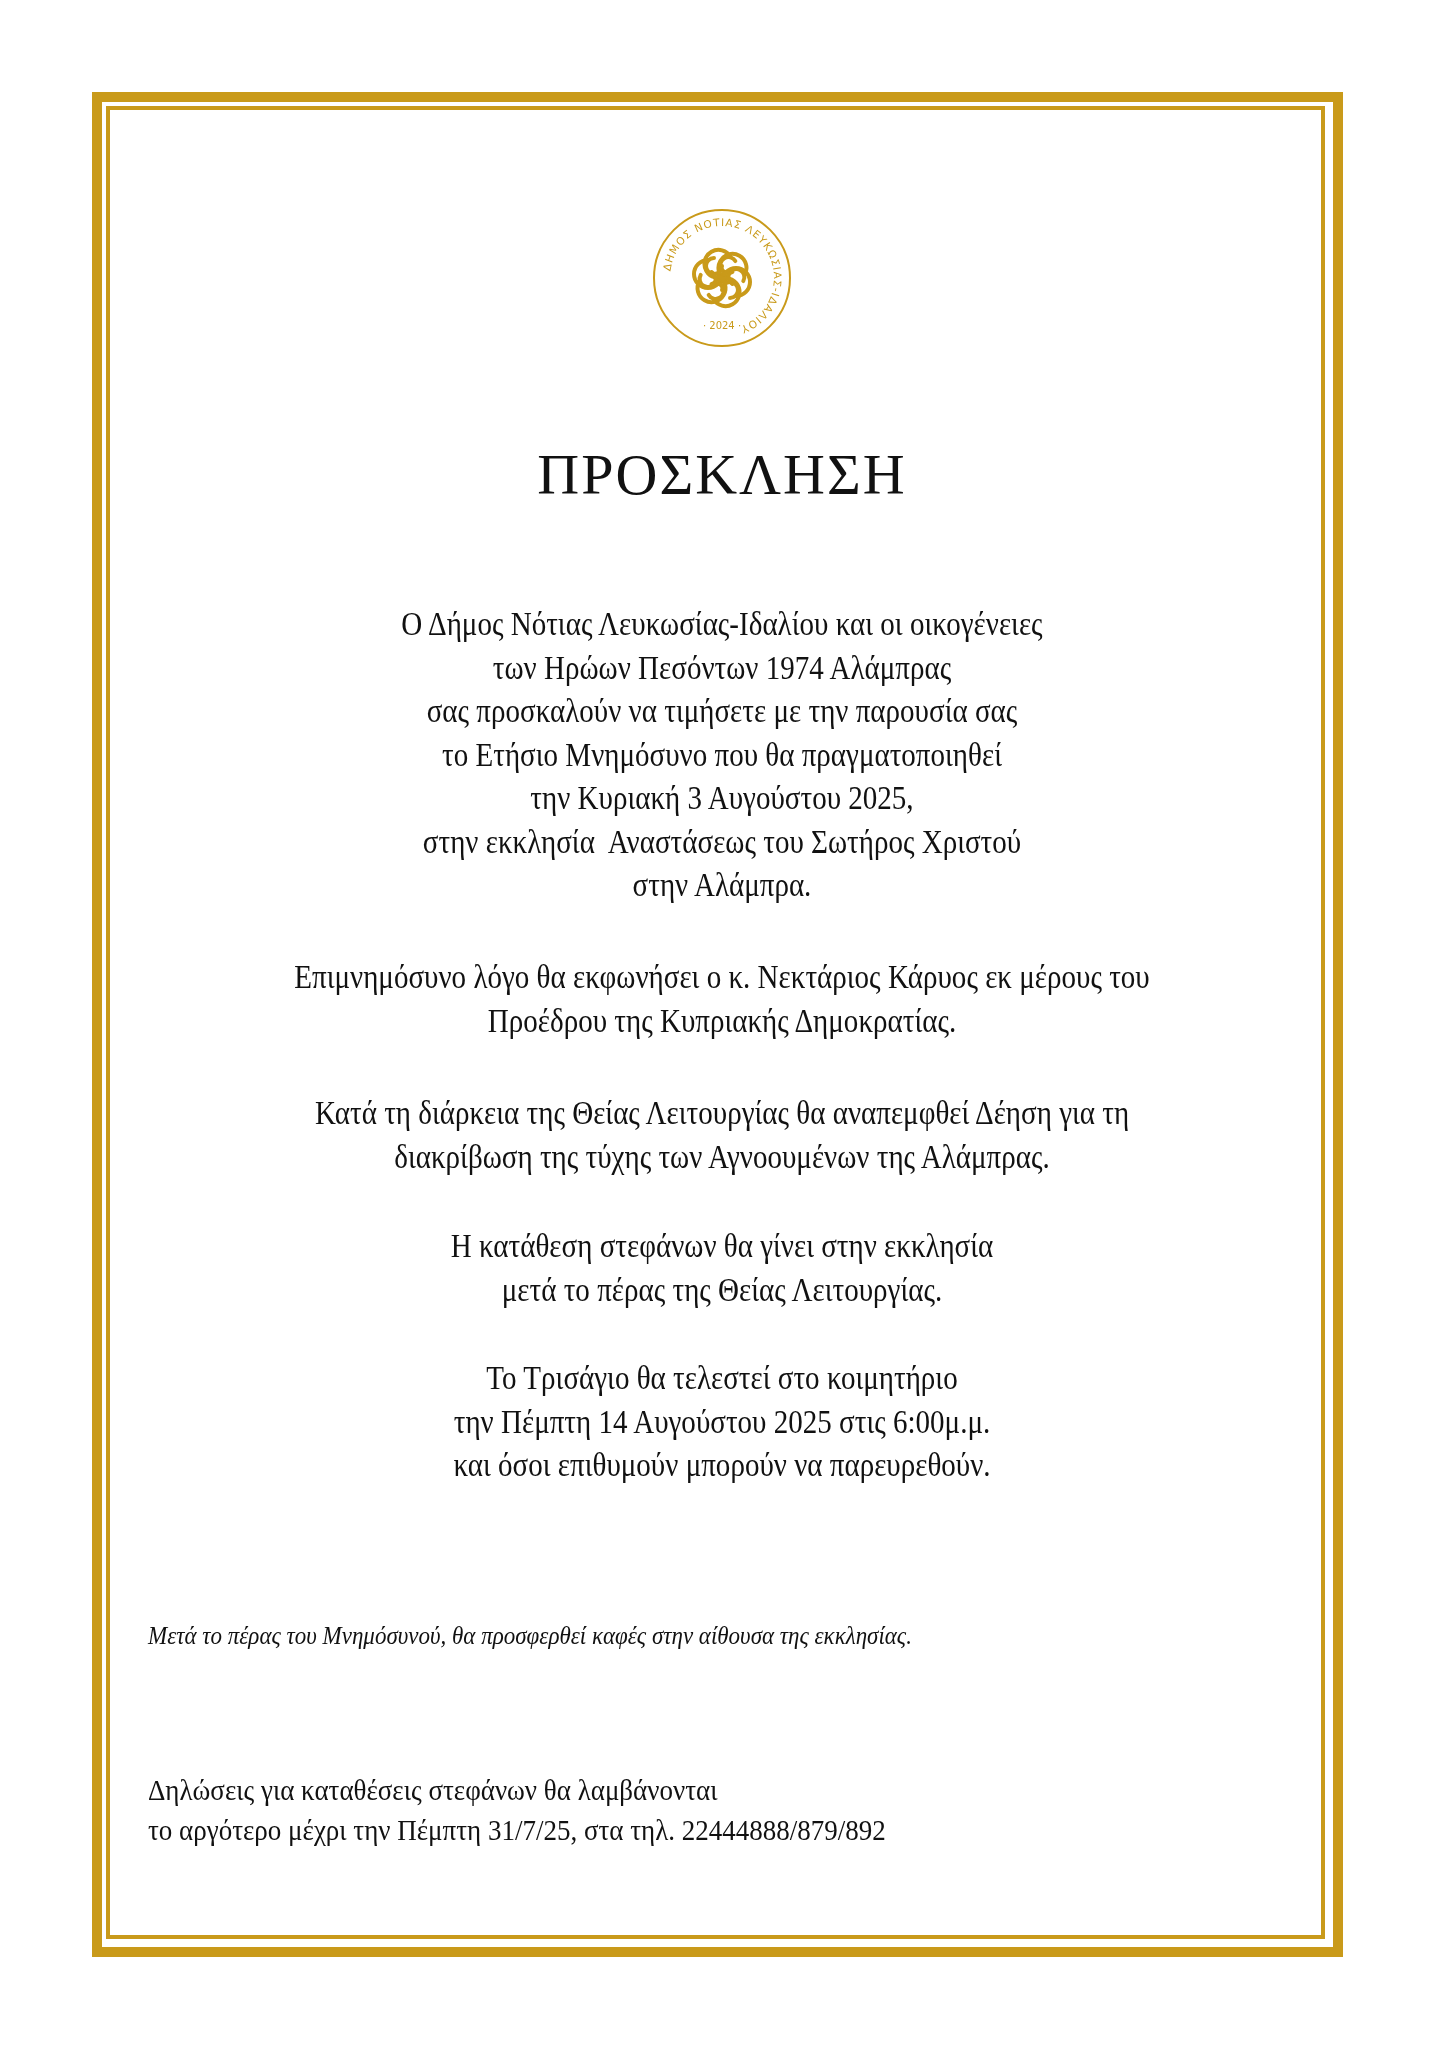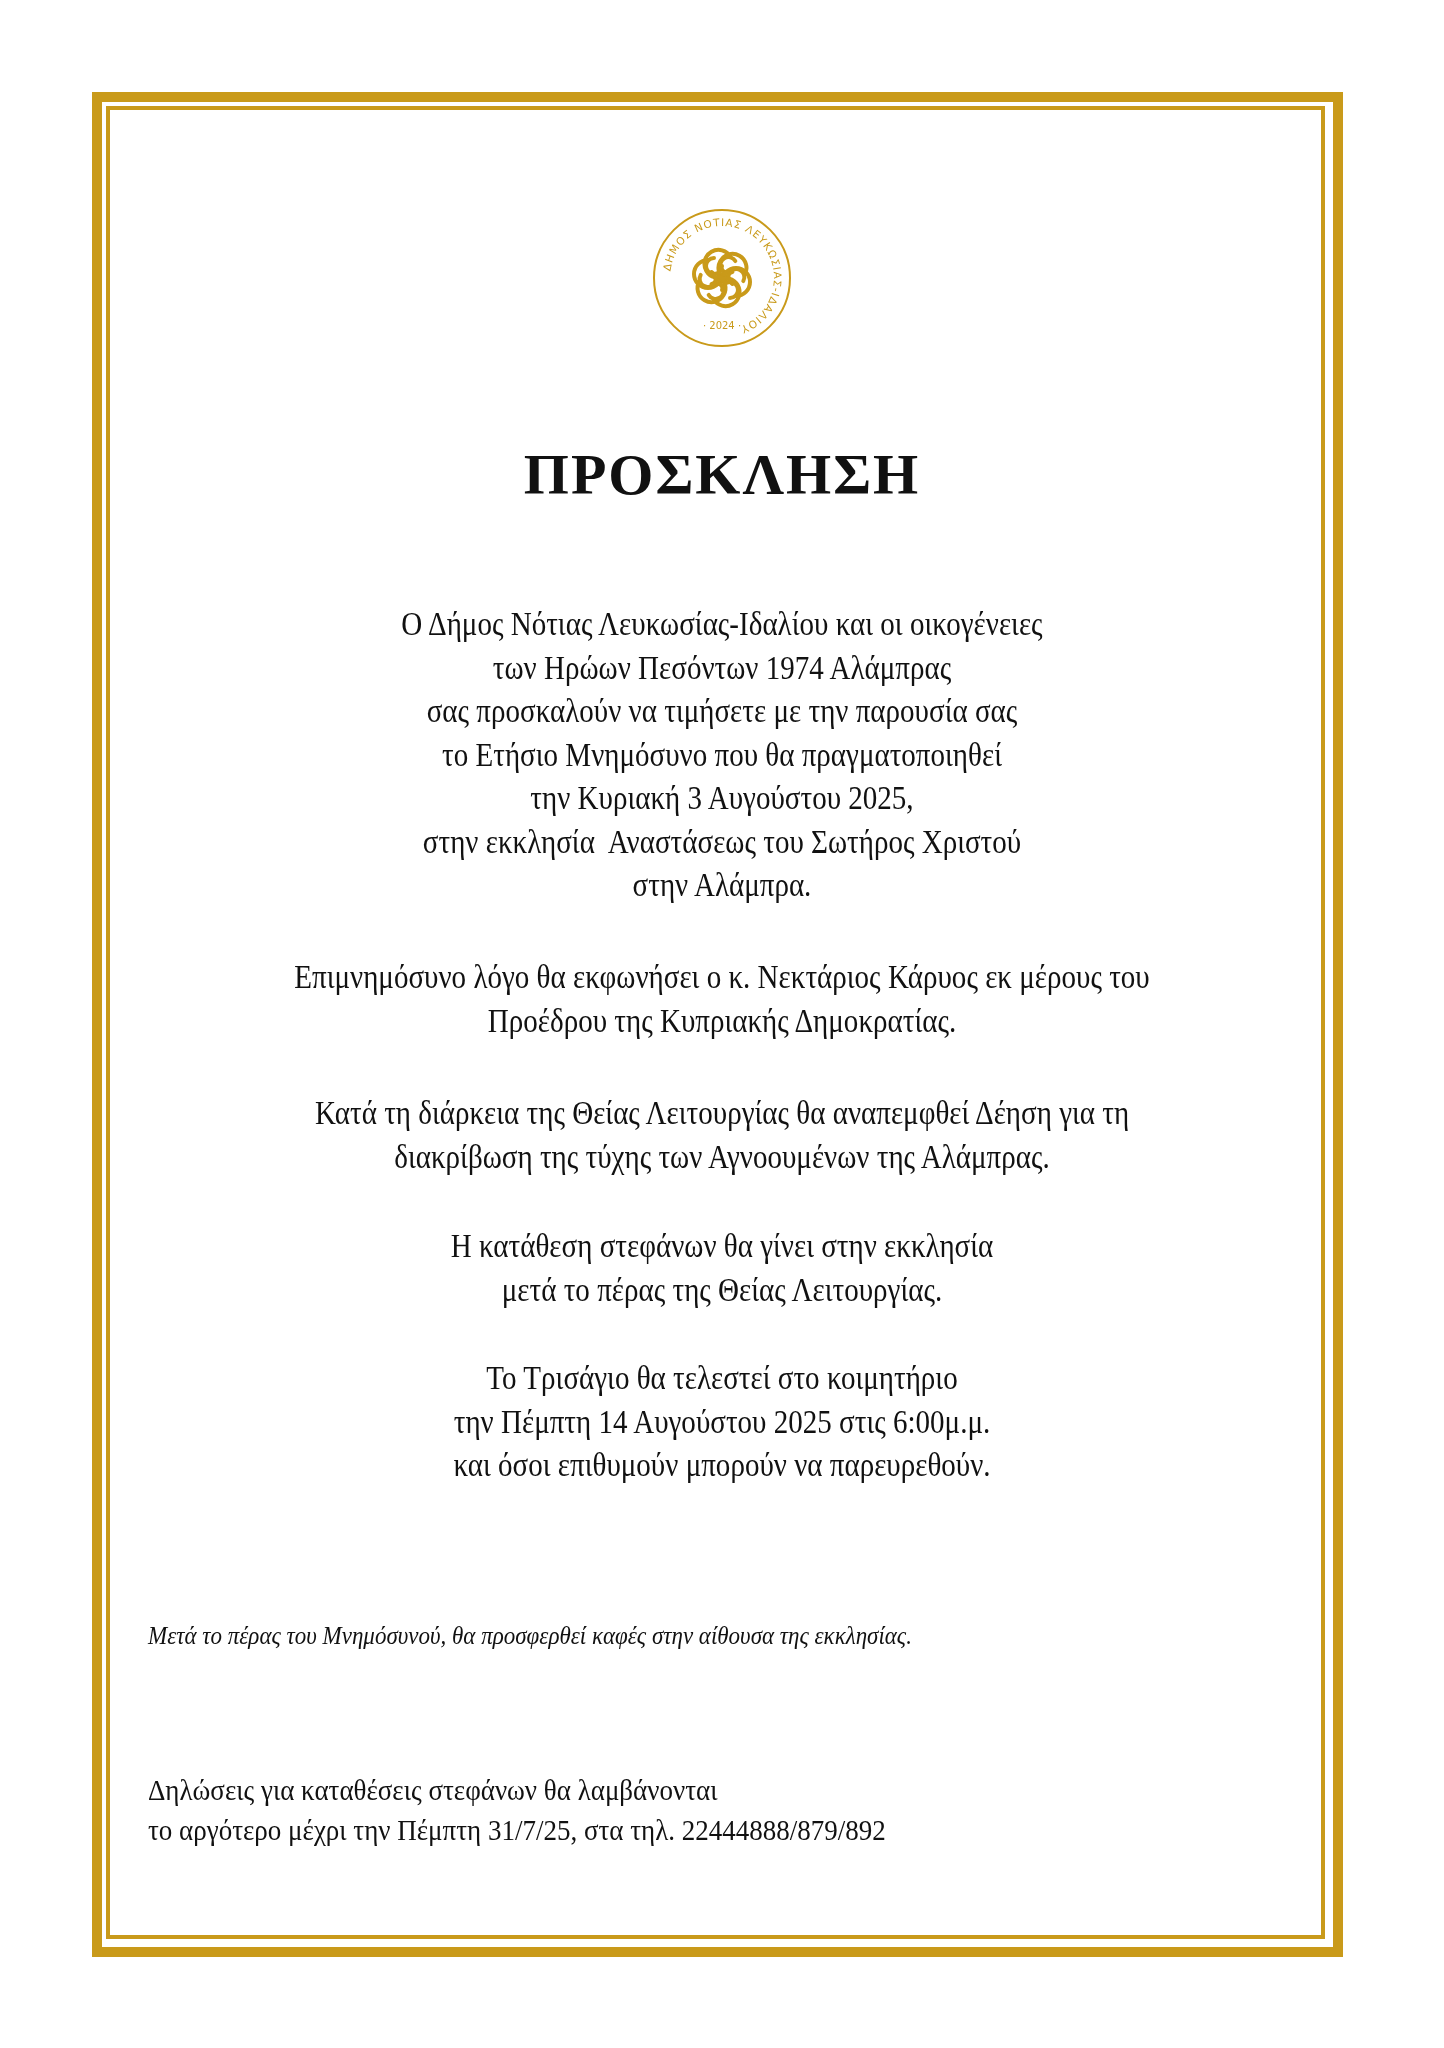--- a/index.html
+++ b/index.html
@@ -4,21 +4,21 @@
 <style>
   html, body { margin:0; padding:0; background:#ffffff; }
   body { width:1444px; height:2048px; position:relative; overflow:hidden;
          font-family:"Liberation Serif","DejaVu Serif",serif; color:#111; }
   .frame-outer { position:absolute; left:92px; top:92px; width:1231px; height:1845px;
                  border:10px solid #c99a1a; }
   .frame-inner { position:absolute; left:106px; top:106px; width:1211px; height:1825px;
                  border:4px solid #c99a1a; }
   .logo { position:absolute; left:651px; top:207px; width:142px; height:142px; }
   .title { position:absolute; left:0; width:1444px; top:440px; text-align:center;
-           font-size:58px; font-weight:bold; letter-spacing:2px; line-height:70px; }
+           font-size:58px; font-weight:normal; letter-spacing:2px; line-height:70px; }
   .para { position:absolute; left:0; width:1444px; text-align:center;
           font-size:33px; line-height:43.5px; transform:scaleX(0.88); transform-origin:center; }
   .para div { white-space:pre; }
   .note { position:absolute; left:148px; top:1622px; font-size:25px; font-style:italic;
           white-space:pre; transform:scaleX(0.92); transform-origin:left; }
   .decl { position:absolute; left:148px; top:1770px; font-size:30px; line-height:40px;
           transform:scaleX(0.9); transform-origin:left; }
   .decl div { white-space:pre; }
 </style>
 </head>

